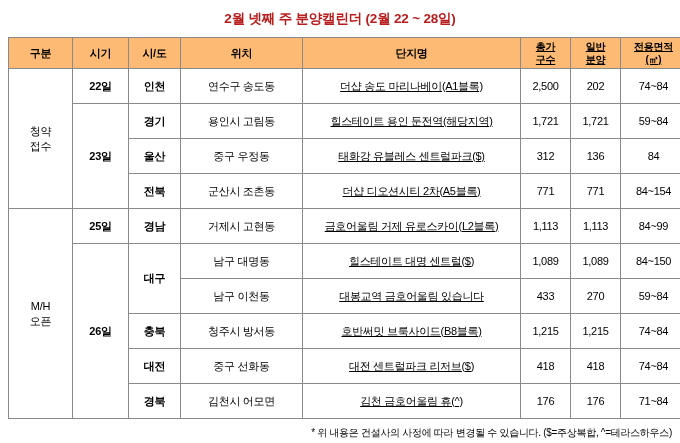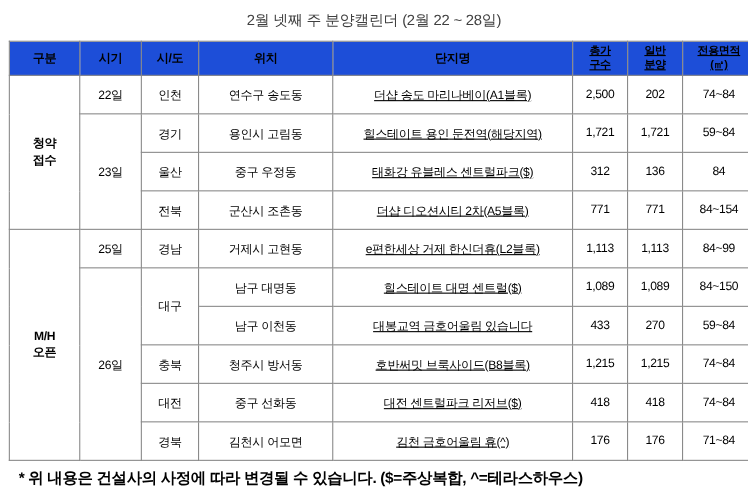--- a/index.html
+++ b/index.html
@@ -17,22 +17,22 @@
   .page {
     width: 680px;
     height: 443px;
     position: relative;
     box-sizing: border-box;
     padding: 0 8px;
   }
   .doc-title {
     text-align: center;
     font-size: 13.5px;
-    font-weight: normal;
-    color: #404040;
+    font-weight: bold;
+    color: #b91c1c;
     padding-top: 10px;
     padding-bottom: 9px;
     letter-spacing: -0.2px;
   }
   table.cal {
     border-collapse: collapse;
     width: 664px;
     margin: 0 auto;
     table-layout: fixed;
   }
@@ -40,52 +40,53 @@
     border: 1px solid #8a8a8a;
     font-size: 11px;
     text-align: center;
     vertical-align: middle;
     padding: 0;
     height: 34px;
     letter-spacing: -0.3px;
     color: #000;
   }
   table.cal thead th {
-    background: #1d4ed8;
+    background: #fdba74;
     font-weight: bold;
     height: 30px;
     line-height: 1.15;
     font-size: 11px;
   }
   .col-gubun { width: 64px; }
   .col-sigi { width: 56px; }
   .col-sido { width: 52px; }
   .col-wichi { width: 122px; }
   .col-danji { width: 218px; }
   .col-chong { width: 50px; }
   .col-ilban { width: 50px; }
   .col-area { width: 66px; }
 
   td.cell-gubun, td.cell-sigi, td.cell-sido {
+    font-weight: bold;
+  }
+  td.cell-gubun {
     font-weight: normal;
-  }
-  td.cell-gubun {
-    font-weight: bold;
     line-height: 1.3;
   }
   td.cell-danji {
     text-align: center;
     text-decoration: underline;
   }
   .footnote {
-    font-size: 14px;
-    font-weight: bold;
+    font-size: 10px;
+    font-weight: normal;
     margin: 7px 0 0 9px;
     letter-spacing: -0.3px;
     color: #000;
+    text-align: right;
   }
   .thead-sub {
     font-size: 10px;
     font-weight: bold;
     text-decoration: underline;
   }
 </style>
 </head>
 <body>
 
@@ -159,21 +160,21 @@
           <td class="cell-danji">더샵 디오션시티 2차(A5블록)</td>
           <td class="cell-chong">771</td>
           <td class="cell-ilban">771</td>
           <td class="cell-area">84~154</td>
         </tr>
         <tr>
           <td class="cell-gubun" rowspan="6"><span>M/H</span><br><span>오픈</span></td>
           <td class="cell-sigi" rowspan="1">25일</td>
           <td class="cell-sido">경남</td>
           <td class="cell-wichi">거제시 고현동</td>
-          <td class="cell-danji">e편한세상 거제 한신더휴(L2블록)</td>
+          <td class="cell-danji">금호어울림 거제 유로스카이(L2블록)</td>
           <td class="cell-chong">1,113</td>
           <td class="cell-ilban">1,113</td>
           <td class="cell-area">84~99</td>
         </tr>
         <tr>
           <td class="cell-sigi" rowspan="5">26일</td>
           <td class="cell-sido" rowspan="2">대구</td>
           <td class="cell-wichi">남구 대명동</td>
           <td class="cell-danji">힐스테이트 대명 센트럴($)</td>
           <td class="cell-chong">1,089</td>

